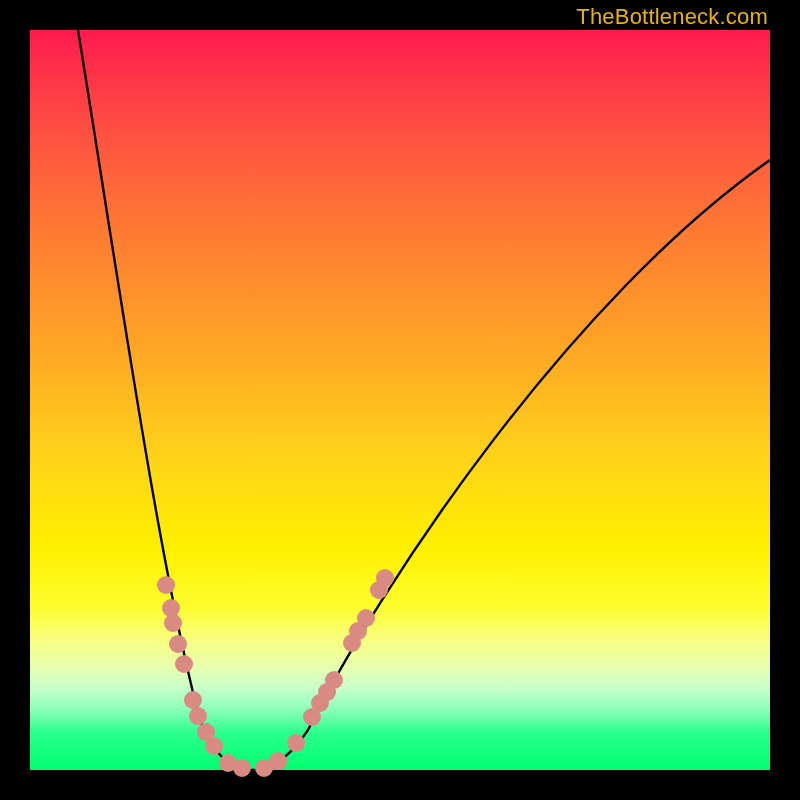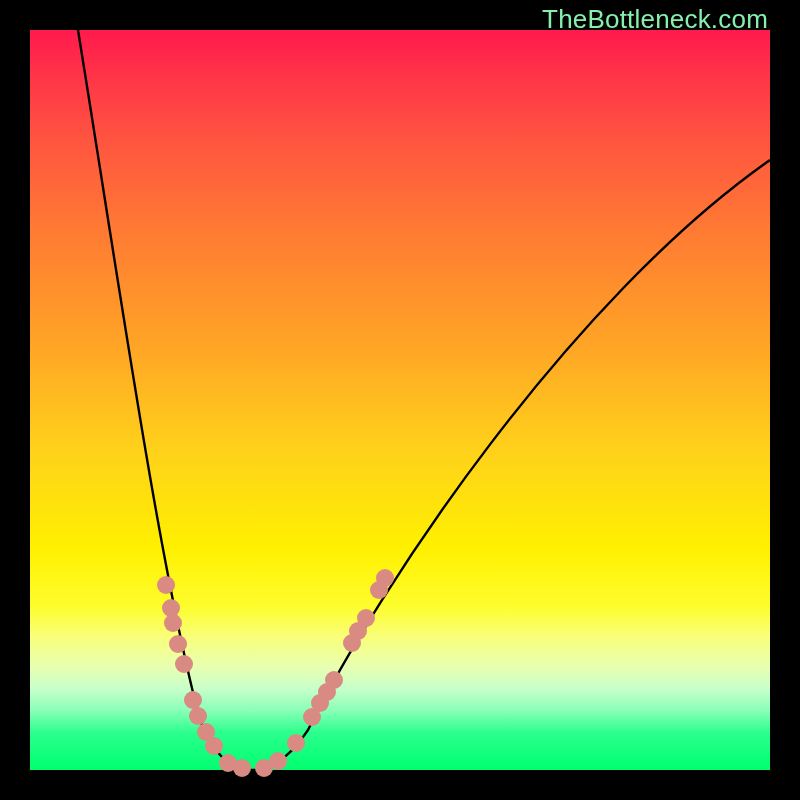--- a/index.html
+++ b/index.html
@@ -25,22 +25,22 @@
       #c8ffca 89%,
       #88ffb8 92%,
       #2aff8c 95%,
       #00ff70 100%
     );
   }
   .watermark {
     position: absolute;
     top: 4px;
     right: 32px;
-    color: #86efac;
-    font-size: 26px;
+    color: #eab308;
+    font-size: 22px;
     font-weight: 500;
     letter-spacing: 0.2px;
   }
   svg.curve { position: absolute; left: 0; top: 0; width: 740px; height: 740px; }
   .dot {
     position: absolute;
     width: 18px;
     height: 18px;
     border-radius: 50%;
     background: #d98a82;

